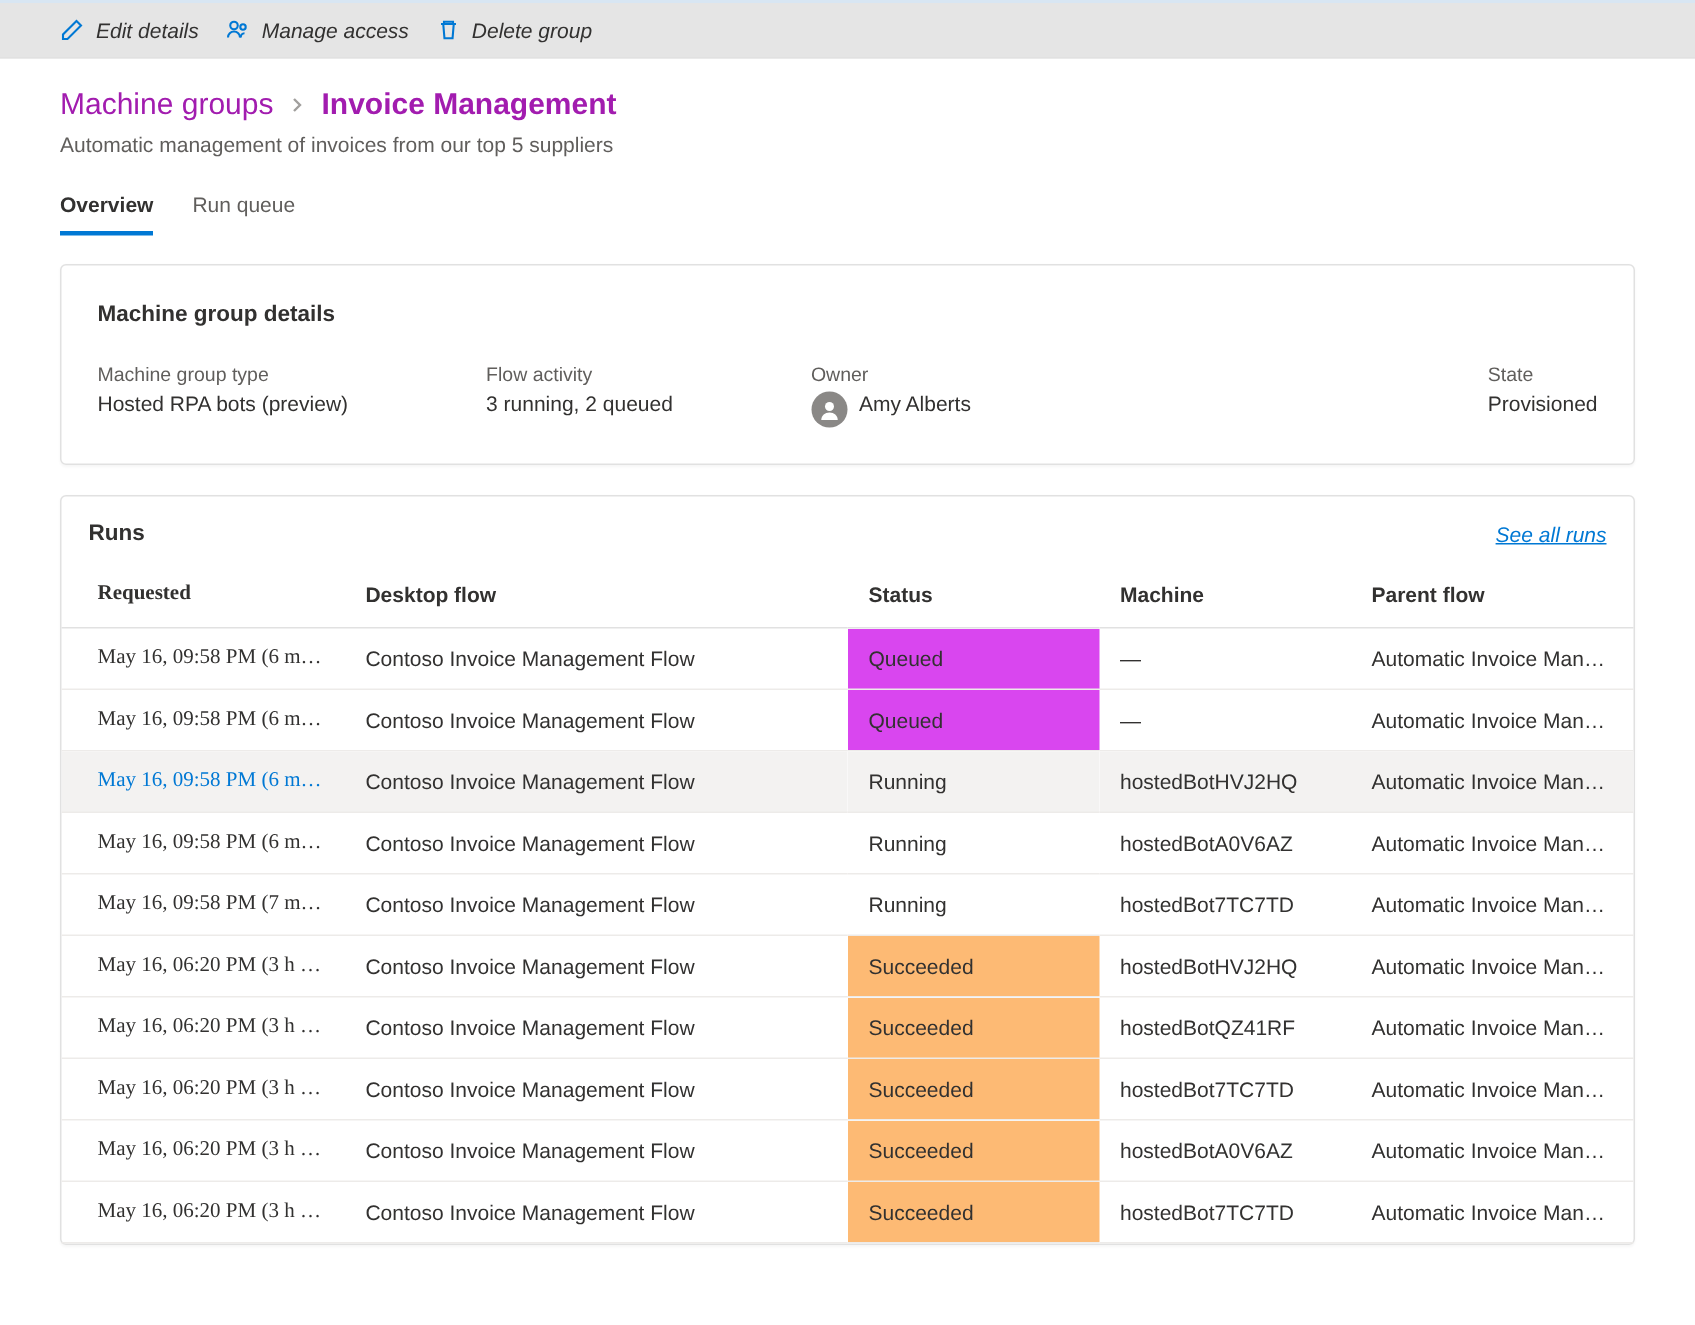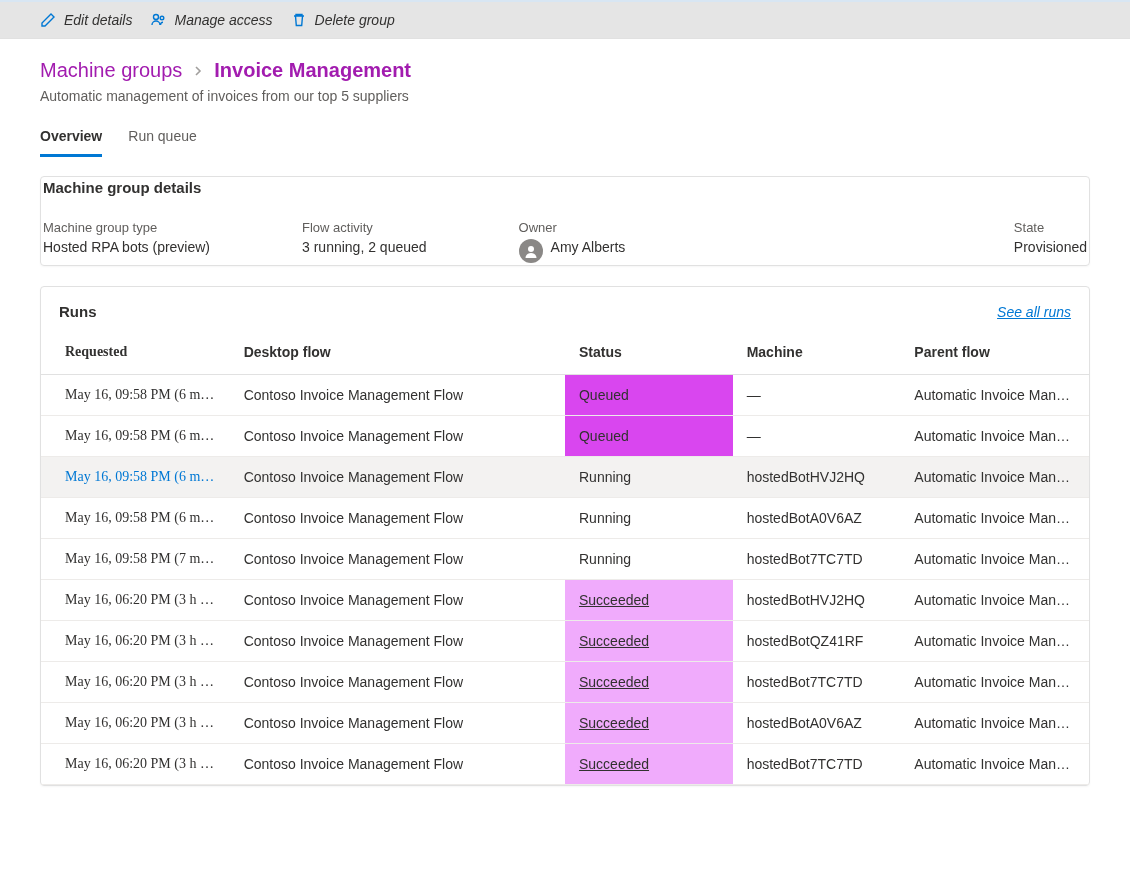--- a/index.html
+++ b/index.html
@@ -40,21 +40,21 @@
 .breadcrumb .bc-link { color: #a21caf; cursor: pointer; }
 .breadcrumb .bc-chevron { color: #a19f9d; }
 .breadcrumb .bc-current { font-weight: 600; color: #a21caf; }
 .description { color: #605e5c; font-size: 14px; margin-bottom: 18px; }
 .tabs { display: flex; gap: 26px; border-bottom: 1px solid #ffffff; margin-bottom: 18px; }
 .tab { padding: 6px 0 10px 0; cursor: pointer; color: #605e5c; font-size: 14px; }
 .tab.active { color: #323130; font-weight: 600; border-bottom: 3px solid #0078d4; }
 .panel {
   border: 1px solid #e1e1e1;
   border-radius: 4px;
-  padding: 2px;
+  padding: 24px;
   margin-bottom: 20px;
   box-shadow: 0 1px 2px rgba(0,0,0,0.04);
 }
 .panel-title { font-weight: 600; font-size: 15px; margin-bottom: 24px; }
 .details-grid { display: flex; gap: 92px; }
 .details-col { display: flex; flex-direction: column; }
 .details-label { color: #605e5c; font-size: 13px; margin-bottom: 4px; }
 .details-value { color: #323130; font-size: 14px; }
 .owner-val { display: flex; align-items: flex-start; gap: 8px; }
 .avatar {
@@ -71,21 +71,21 @@
   padding: 14px 14px; border-bottom: 1px solid #e1e1e1;
 }
 td {
   padding: 12px 14px; font-size: 14px; color: #323130;
   border-bottom: 1px solid #edebe9; white-space: nowrap; overflow: hidden; text-overflow: ellipsis;
 }
 th:first-child, td:first-child { padding-left: 24px; font-family: Liberation Serif, serif; }
 tbody tr.row-hovered { background: #f3f2f1; }
 tbody tr.row-hovered td:first-child { color: #0078d4; }
 .status-queued { background: #d946ef; }
-.status-succeeded { background: #f0abfc; text-decoration: underline; }
+.status-succeeded { background: #fdba74; }
 col.c-req { width: 18%; }
 col.c-flow { width: 32%; }
 col.c-status { width: 16%; }
 col.c-machine { width: 16%; }
 col.c-parent { width: 18%; }
 </style>
 </head>
 <body>
 
 <div class="toolbar">

